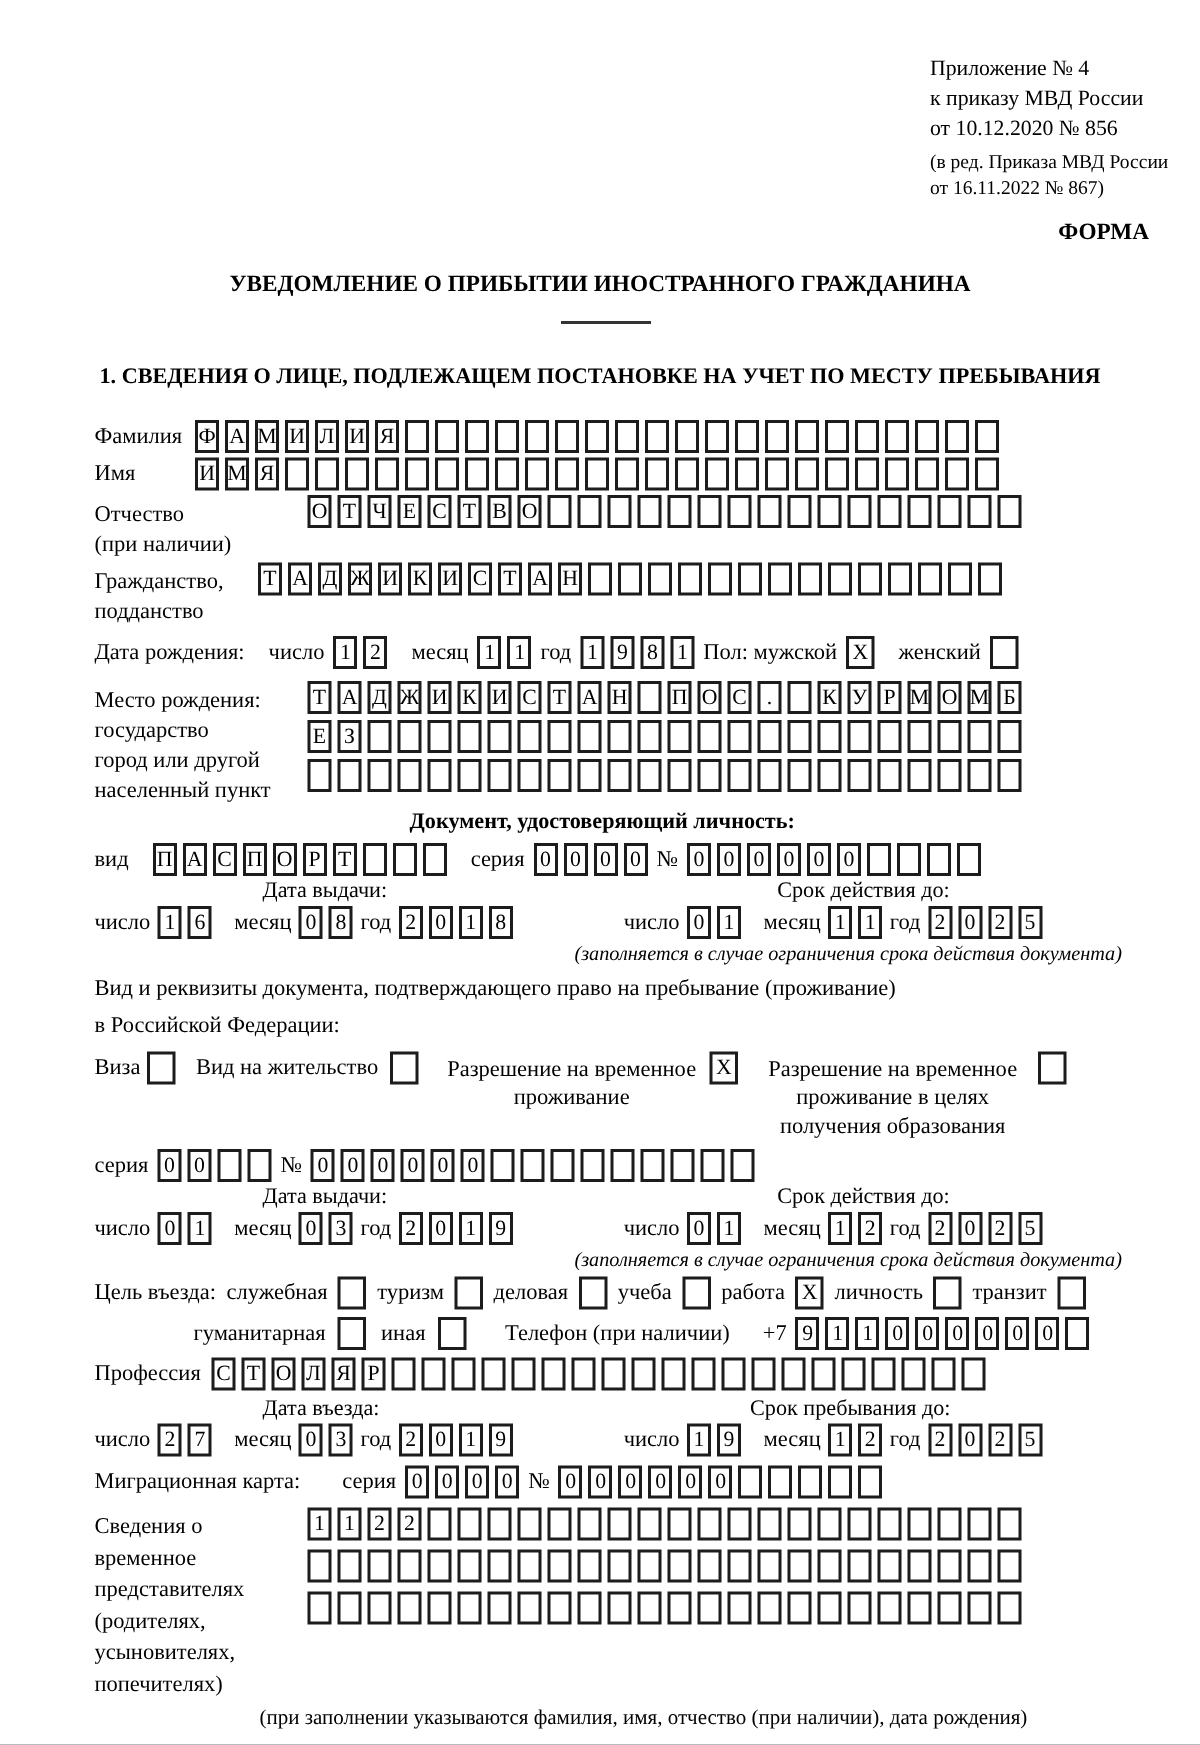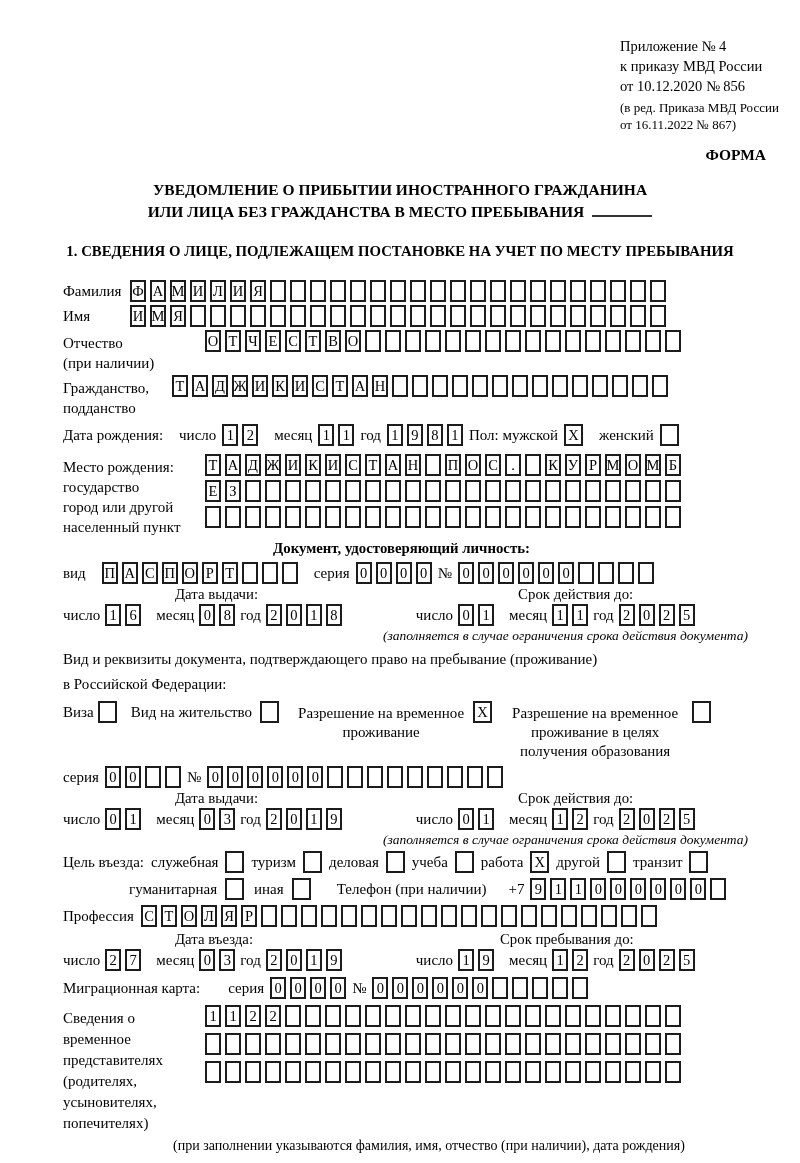--- a/index.html
+++ b/index.html
@@ -70,21 +70,21 @@
     <div>от 10.12.2020 № 856</div>
   </div>
   <div class="edition">
     <div>(в ред. Приказа МВД России</div>
     <div>от 16.11.2022 № 867)</div>
   </div>
   <div class="forma">ФОРМА</div>
 
   <div class="title">
     <div>УВЕДОМЛЕНИЕ О ПРИБЫТИИ ИНОСТРАННОГО ГРАЖДАНИНА</div>
-    <div><span>ИЛИ ЛИЦА БЕЗ ГРАЖДАНСТВА В МЕСТО ПРЕБЫВАНИЯ</span><span class="title-underline"></span></div>
+    <div><span class="title-underline"></span></div>
   </div>
   <div class="sec-heading">1. СВЕДЕНИЯ О ЛИЦЕ, ПОДЛЕЖАЩЕМ ПОСТАНОВКЕ НА УЧЕТ ПО МЕСТУ ПРЕБЫВАНИЯ</div>
 
   <div class="form-body">
 
     <div class="row mb3">
       <span class="lbl w67">Фамилия</span>
       <span class="cells">
           <span class="cell">Ф</span>
           <span class="cell">А</span>
@@ -534,21 +534,21 @@
           <span class="cell"></span>
         </span>
       <span>учеба</span>
       <span class="cells cb">
           <span class="cell"></span>
         </span>
       <span>работа</span>
       <span class="cells cb">
           <span class="cell">X</span>
         </span>
-      <span>другой</span>
+      <span>личность</span>
       <span class="cells cb">
           <span class="cell"></span>
         </span>
       <span>транзит</span>
       <span class="cells cb">
           <span class="cell"></span>
         </span>
     </div>
 
     <div class="phone-row">

